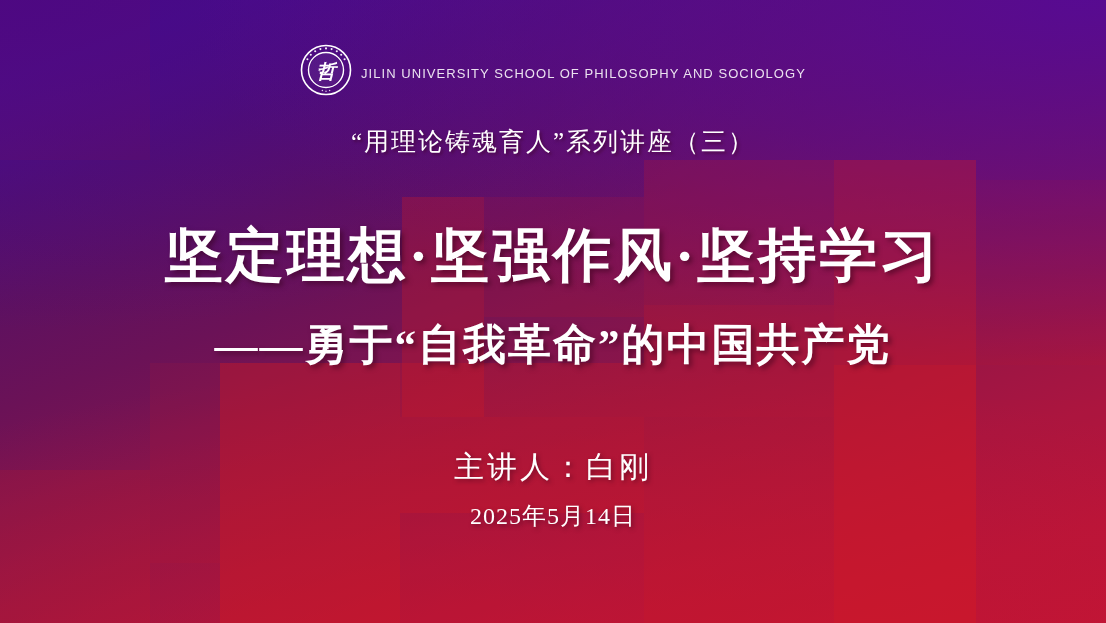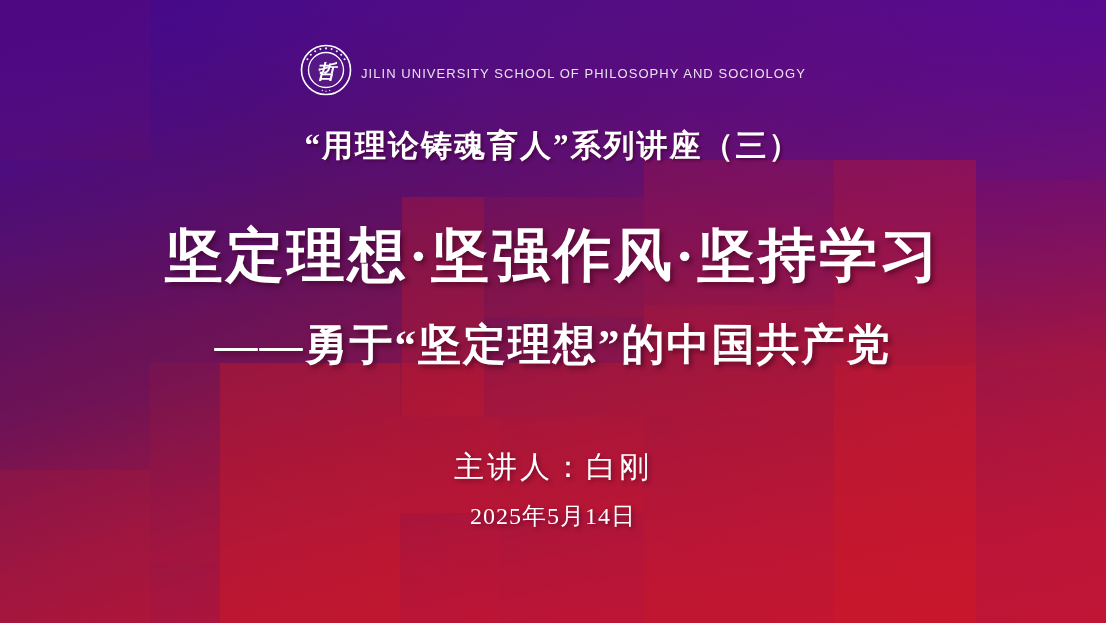--- a/index.html
+++ b/index.html
@@ -114,22 +114,22 @@
     color: rgba(255,255,255,0.88);
     white-space: nowrap;
   }
 
   
   .series-line {
     position: absolute;
     top: 125px;
     left: 0;
     right: 0;
-    font-size: 31px;
-    font-weight: 700;
+    font-size: 25px;
+    font-weight: 400;
     letter-spacing: 2px;
     color: #ffffff;
     text-shadow: 2px 2px 3px rgba(60, 0, 30, 0.55);
     white-space: nowrap;
   }
 
   
   .title-main {
     position: absolute;
     top: 226px;
@@ -238,19 +238,19 @@
       <div class="logo-words">
         <div class="logo-zh">
         </div>
         <div class="logo-en">JILIN UNIVERSITY SCHOOL OF PHILOSOPHY AND SOCIOLOGY</div>
       </div>
     </div>
 
     <div class="series-line">“用理论铸魂育人”系列讲座（三）</div>
 
     <div class="title-main">坚定理想·坚强作风·坚持学习</div>
-    <div class="title-sub">——勇于“坚定理想”的中国共产党</div>
+    <div class="title-sub">——勇于“自我革命”的中国共产党</div>
 
     <div class="speaker">主讲人：白刚</div>
     <div class="date">2025年5月14日</div>
 
   </div>
 </div>
 
 </body></html>

